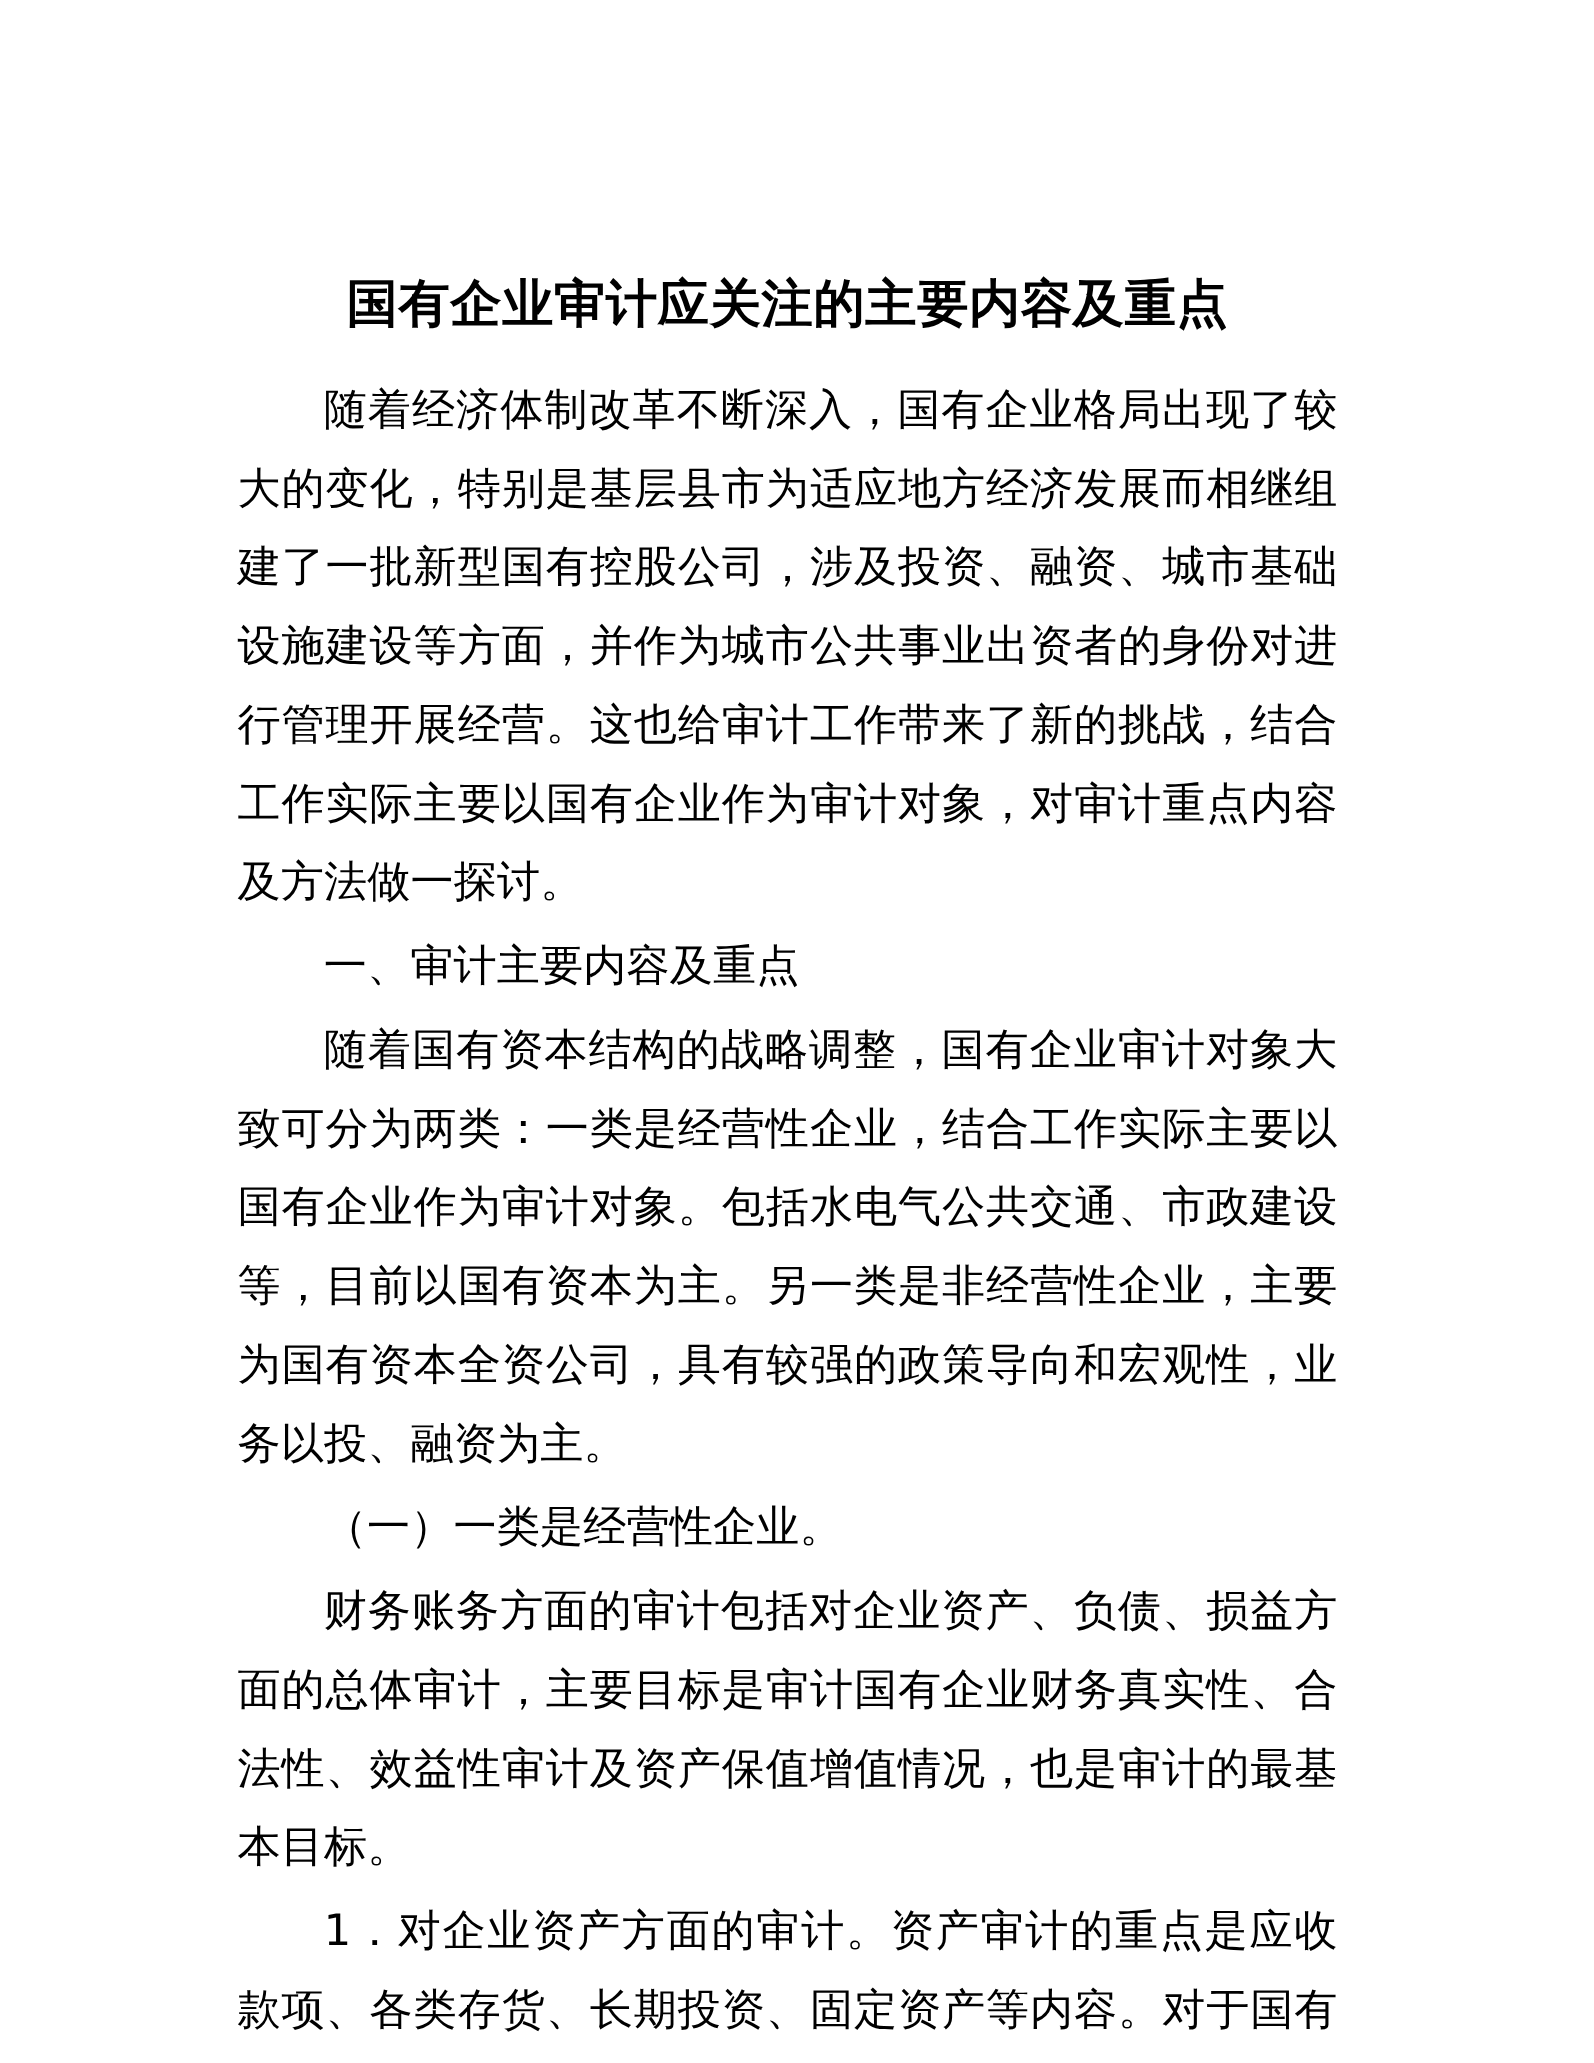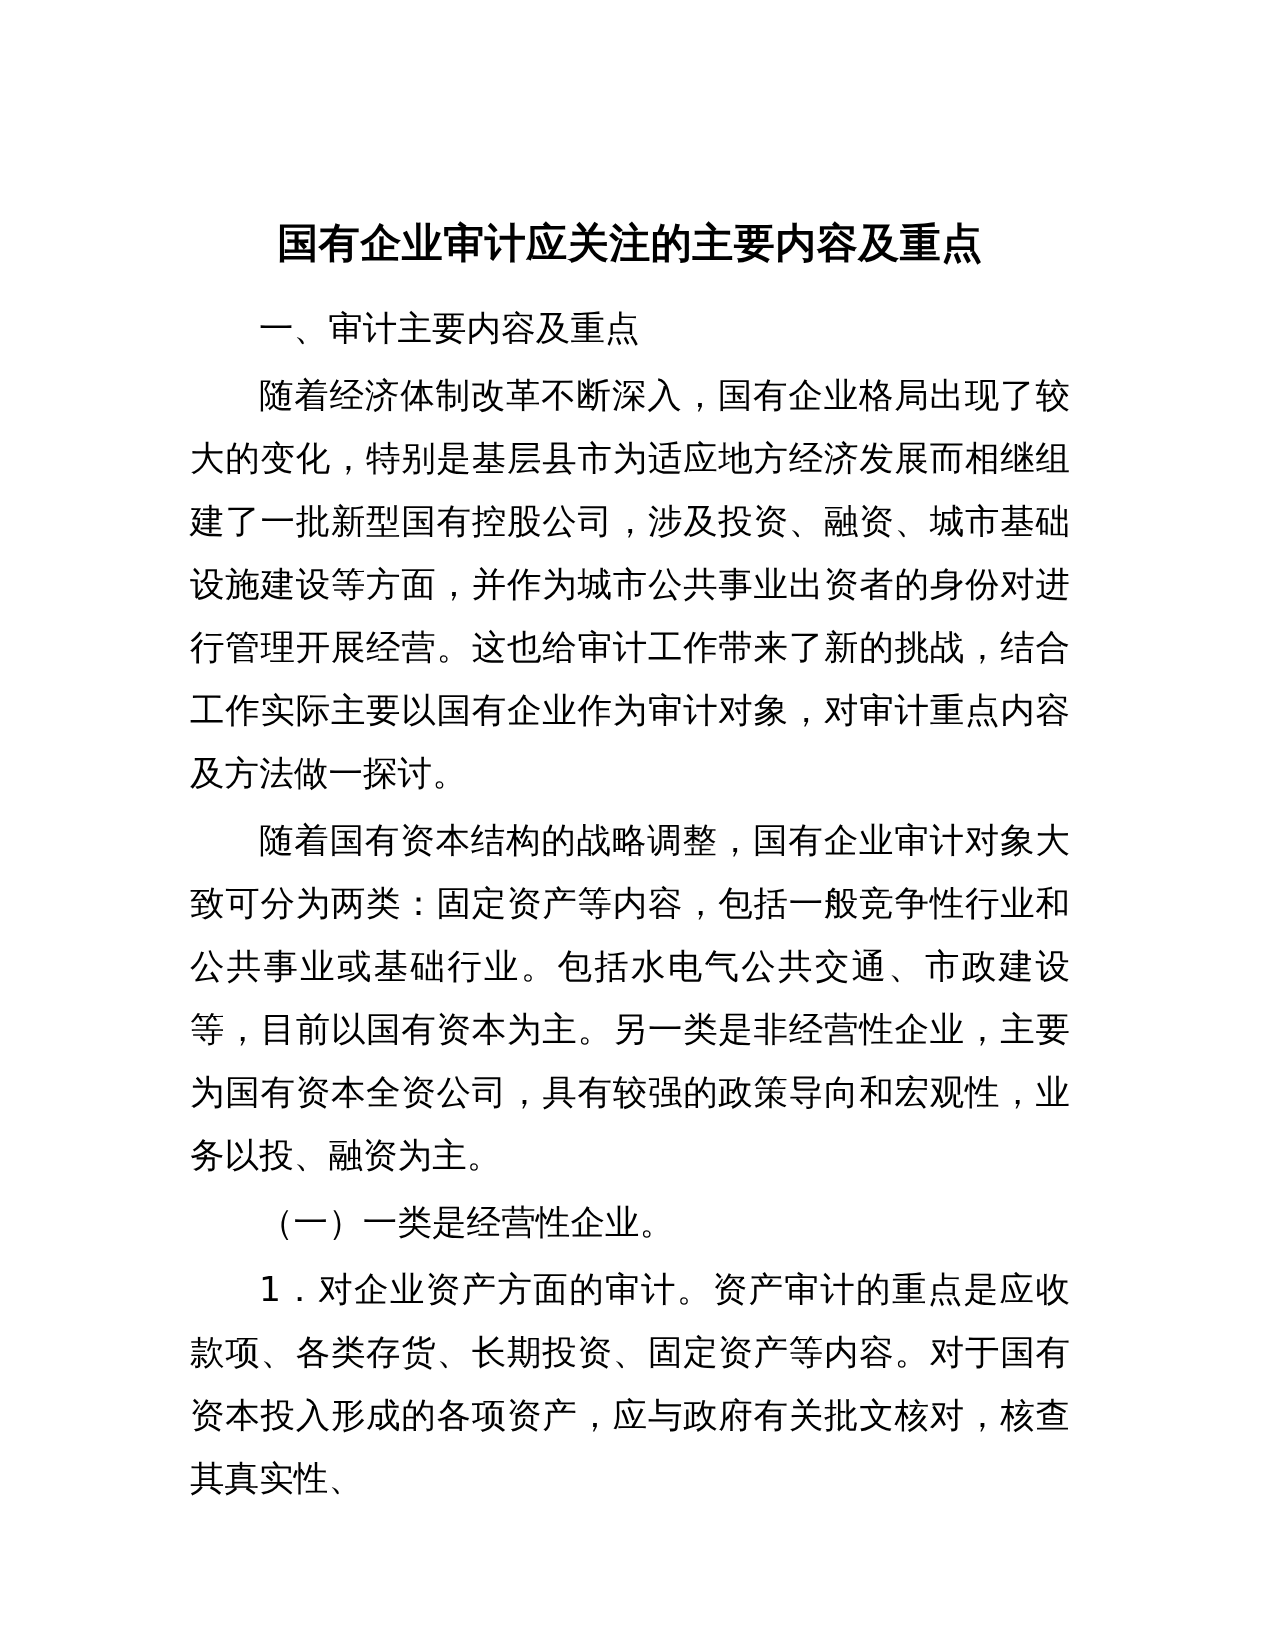--- a/index.html
+++ b/index.html
@@ -53,25 +53,26 @@
   }
 </style>
 </head>
 <body>
 
 <div class="page">
   <div class="content">
 
     <h1 class="doc-title">国有企业审计应关注的主要内容及重点</h1>
 
+    <p class="para indent">随着经济体制改革不断深入，国有企业格局出现了较大的变化，特别是基层县市为适应地方经济发展而相继组建了一批新型国有控股公司，涉及投资、融资、城市基础设施建设等方面，并作为城市公共事业出资者的身份对进行管理开展经营。这也给审计工作带来了新的挑战，结合工作实际主要以国有企业作为审计对象，对审计重点内容及方法做一探讨。</p>
+
     <p class="para indent">一、审计主要内容及重点</p>
 
-    <p class="para indent">随着经济体制改革不断深入，国有企业格局出现了较大的变化，特别是基层县市为适应地方经济发展而相继组建了一批新型国有控股公司，涉及投资、融资、城市基础设施建设等方面，并作为城市公共事业出资者的身份对进行管理开展经营。这也给审计工作带来了新的挑战，结合工作实际主要以国有企业作为审计对象，对审计重点内容及方法做一探讨。</p>
-
-    <p class="para indent">随着国有资本结构的战略调整，国有企业审计对象大致可分为两类：固定资产等内容，包括一般竞争性行业和公共事业或基础行业。包括水电气公共交通、市政建设等，目前以国有资本为主。另一类是非经营性企业，主要为国有资本全资公司，具有较强的政策导向和宏观性，业务以投、融资为主。</p>
+    <p class="para indent">随着国有资本结构的战略调整，国有企业审计对象大致可分为两类：一类是经营性企业，结合工作实际主要以国有企业作为审计对象。包括水电气公共交通、市政建设等，目前以国有资本为主。另一类是非经营性企业，主要为国有资本全资公司，具有较强的政策导向和宏观性，业务以投、融资为主。</p>
 
     <p class="para indent">（一）一类是经营性企业。</p>
 
+    <p class="para indent">财务账务方面的审计包括对企业资产、负债、损益方面的总体审计，主要目标是审计国有企业财务真实性、合法性、效益性审计及资产保值增值情况，也是审计的最基本目标。</p>
 
     <p class="para heading-item">1．对企业资产方面的审计。资产审计的重点是应收款项、各类存货、长期投资、固定资产等内容。对于国有资本投入形成的各项资产，应与政府有关批文核对，核查其真实性、</p>
 
   </div>
 </div>
 
 </body></html>

